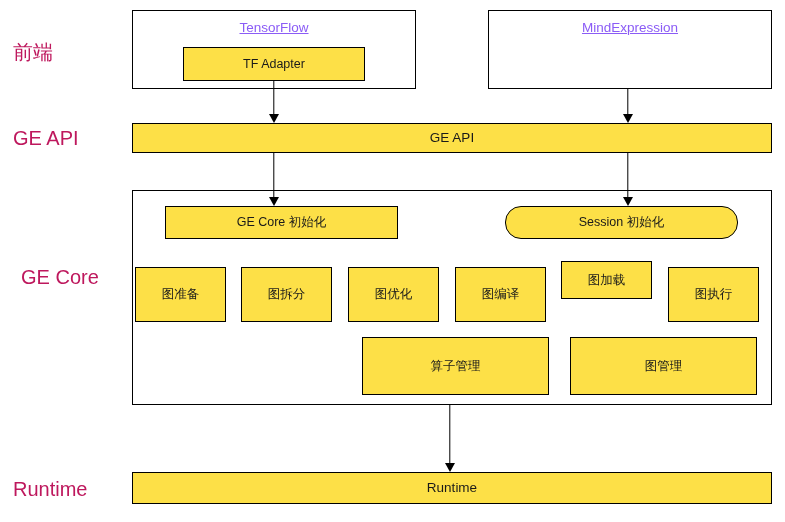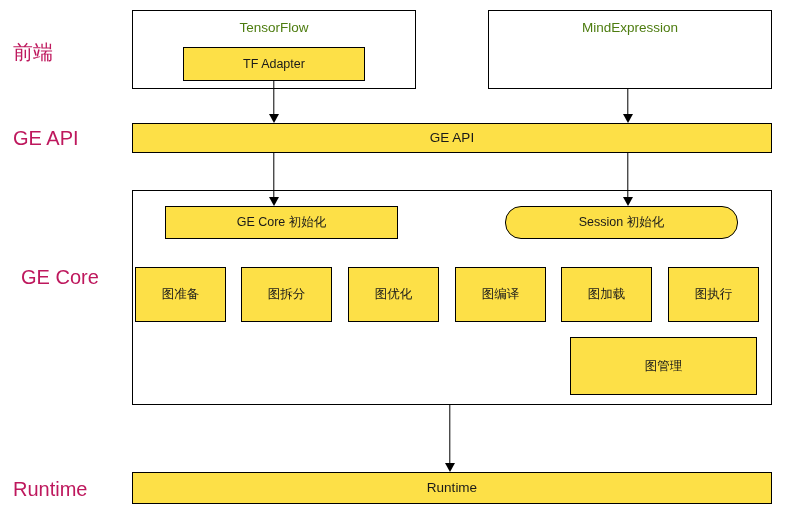--- a/index.html
+++ b/index.html
@@ -43,21 +43,22 @@
     display: block;
     background: transparent;
   }
   .box-title-top {
     position: absolute;
     left: 0;
     right: 0;
     top: 9px;
     text-align: center;
     font-size: 13.5px;
-    color: #4d7c0f;
+    color: #8b5cf6;
+    text-decoration: underline;
   }
   .box.big-label {
     font-size: 13.5px;
   }
   .arrow {
     position: absolute;
     width: 0;
   }
   .arrow .shaft {
     position: absolute;
@@ -130,25 +131,26 @@
   <div class="box" style="left:505px; top:206px; width:233px; height:33px;border-radius:16px;">Session 初始化</div>
 
   <div class="box" style="left:135px; top:267px; width:91px; height:55px;">图准备</div>
 
   <div class="box" style="left:241px; top:267px; width:91px; height:55px;">图拆分</div>
 
   <div class="box" style="left:348px; top:267px; width:91px; height:55px;">图优化</div>
 
   <div class="box" style="left:455px; top:267px; width:91px; height:55px;">图编译</div>
 
-  <div class="box" style="left:561px; top:267px; width:91px; height:55px;">图加载</div>
+  <div class="box" style="left:561px; top:261px; width:91px; height:38px;">图加载</div>
 
   <div class="box" style="left:668px; top:267px; width:91px; height:55px;">图执行</div>
 
 
+  <div class="box" style="left:362px; top:337px; width:187px; height:58px;">算子管理</div>
 
   <div class="box" style="left:570px; top:337px; width:187px; height:58px;">图管理</div>
 
   <div class="arrow" style="left:450px; top:405px; height:68px;">
     <div class="shaft" style="height:59px;"></div>
     <div class="head" style="top:58px;"></div>
   </div>
 
   <div class="box big-label" style="left:132px; top:472px; width:640px; height:32px;">Runtime</div>
 

